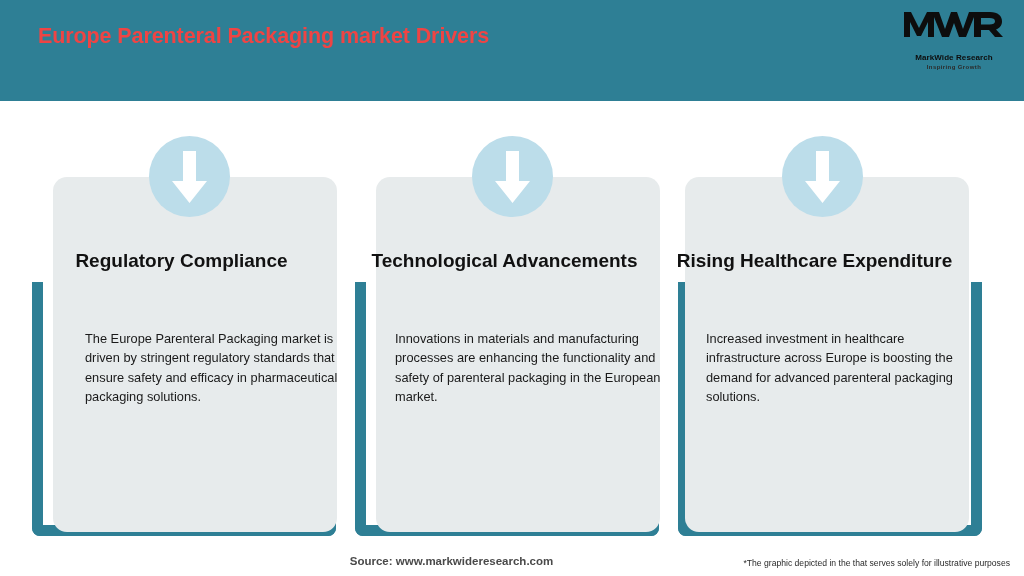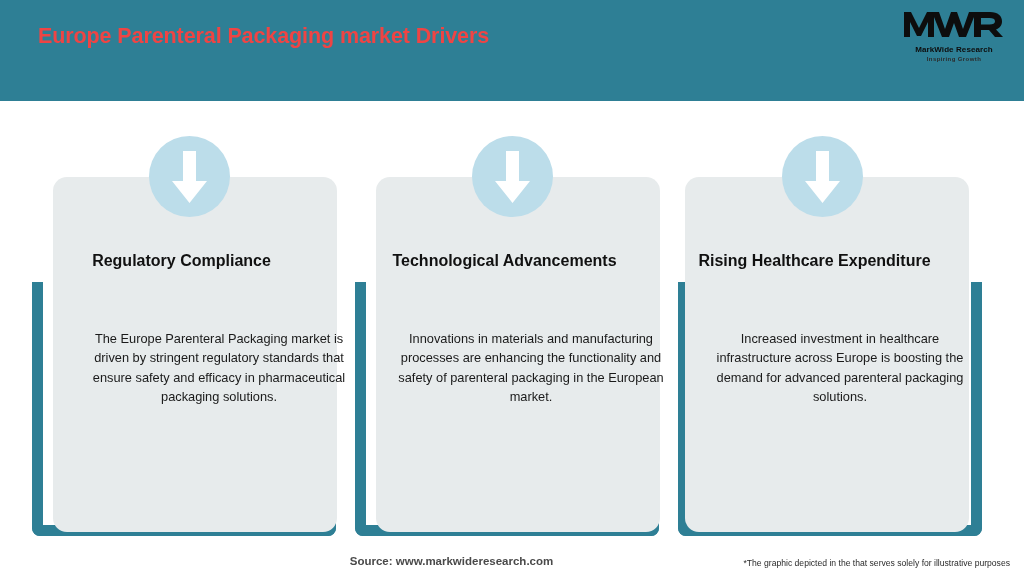--- a/index.html
+++ b/index.html
@@ -50,21 +50,21 @@
     width: 100%;
     height: 30px;
   }
   .logo-name {
     display: block;
     font-size: 8px;
     font-weight: bold;
     color: #0d0d0d;
     letter-spacing: 0.1px;
     line-height: 10px;
-    margin-top: 6px;
+    margin-top: 14px;
     text-align: center;
   }
   .logo-tagline {
     display: block;
     font-size: 6px;
     font-weight: bold;
     color: #2b2b2b;
     letter-spacing: 0.4px;
     line-height: 8px;
   }
@@ -134,38 +134,37 @@
     width: 37px;
     height: 52px;
   }
 
   .card-heading {
     position: absolute;
     top: 149px;
     left: 0;
     width: 100%;
     text-align: center;
-    font-size: 16px;
+    font-size: 19px;
     font-weight: bold;
     color: #111111;
     line-height: 22px;
     z-index: 2;
   }
   .card-slot.slot-2 .card-heading { left: -13px; }
 
   .card-body {
     position: absolute;
     top: 228px;
     left: 59px;
     width: 268px;
     font-size: 12.8px;
     color: #1a1a1a;
     line-height: 19.3px;
     z-index: 2;
-    text-align: center;
   }
   .card-slot.slot-1 .card-body { left: 46px; width: 272px; }
   .card-slot.slot-2 .card-body { left: 34px; width: 268px; }
 
   
   .footer-source {
     position: absolute;
     left: 0;
     top: 555px;
     width: 903px;

